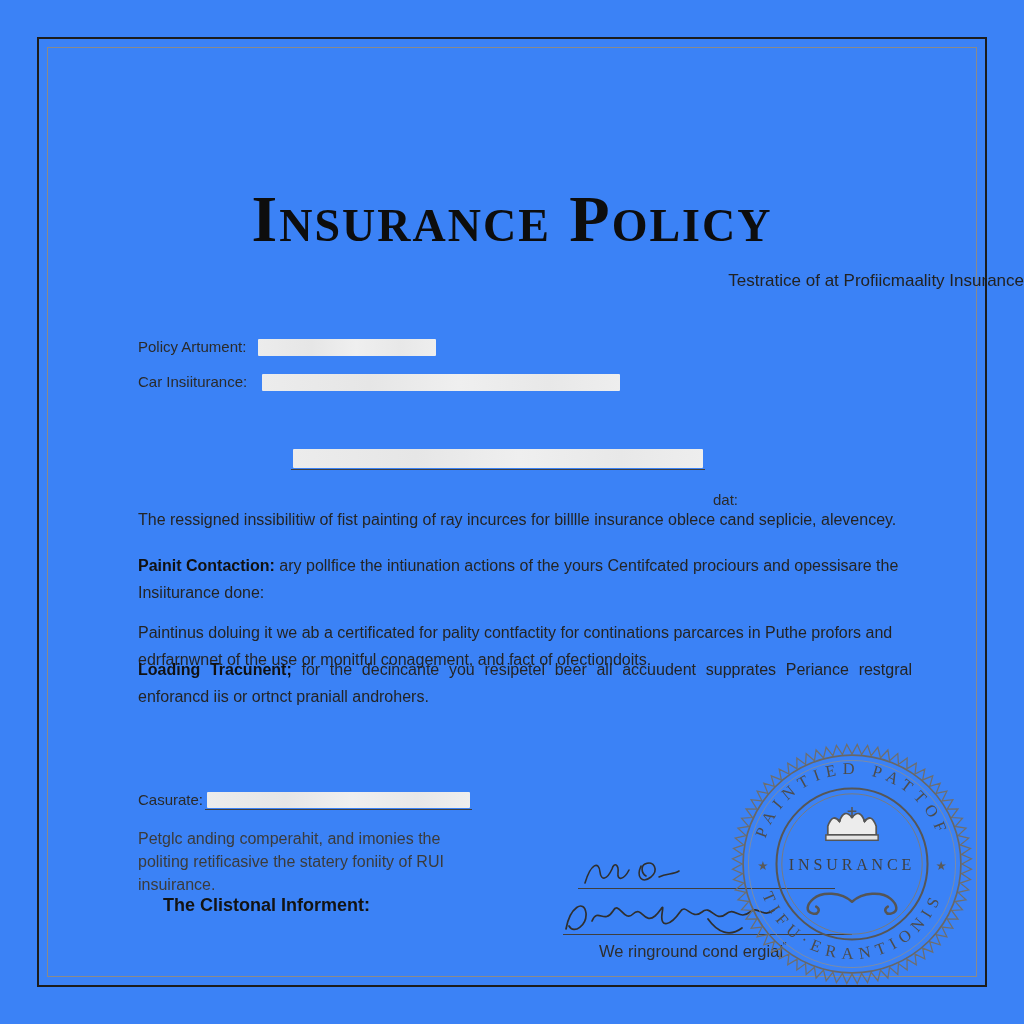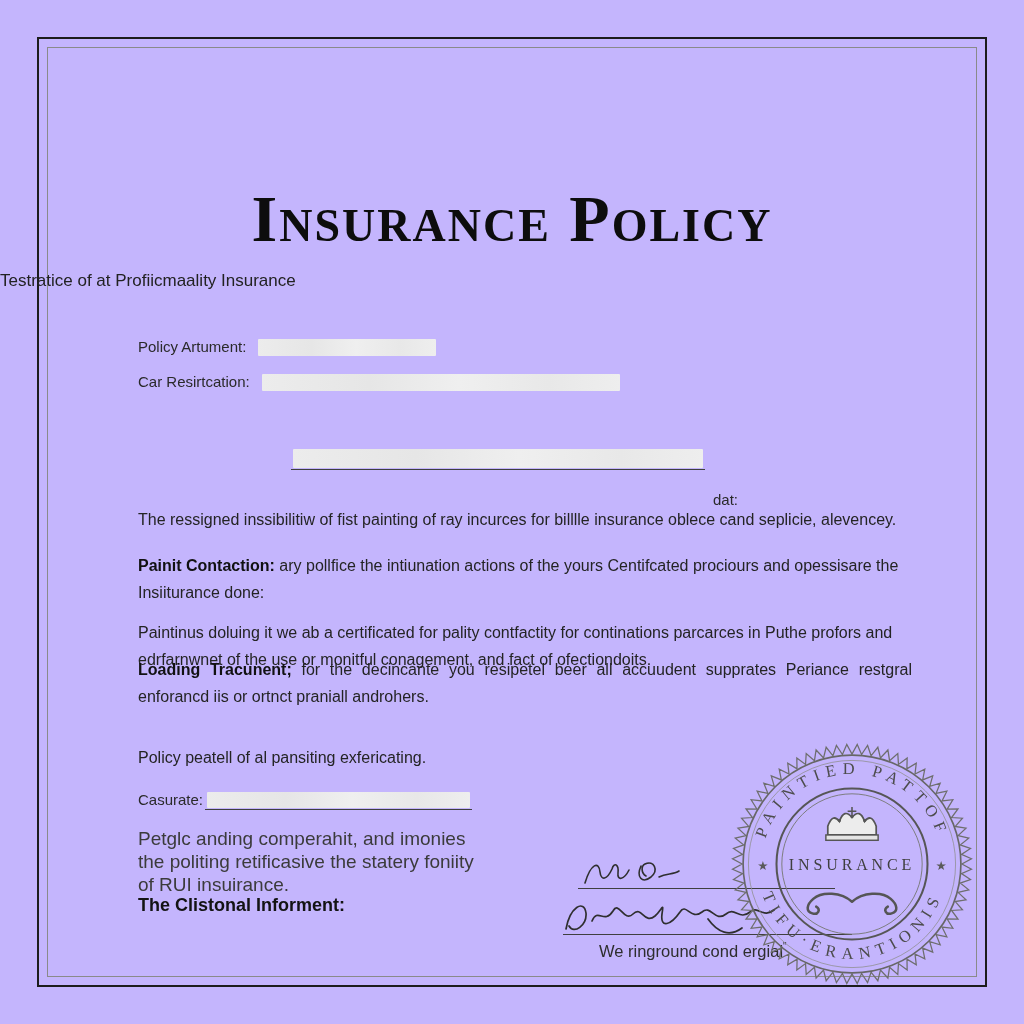--- a/index.html
+++ b/index.html
@@ -1,85 +1,84 @@
 <!DOCTYPE html>
 <html><head>
 <meta charset="utf-8">
 <style>
   * { margin:0; padding:0; box-sizing:border-box; }
   html,body { background:#fff; }
   .page {
-    position:relative; width:1024px; height:1024px; background:#c4b5fd;
+    position:relative; width:1024px; height:1024px; background:#3b82f6;
     font-family:"Liberation Sans", sans-serif; color:#1f1f1f; overflow:hidden;
   }
   .frame-outer { position:absolute; inset:37px; border:2px solid #1c1c1c; }
   .frame-inner { position:absolute; inset:47px; border:1px solid #8a8a8a; }
   .title {
     position:absolute; left:0; right:0; top:184px; text-align:center;
     font-family:"Liberation Serif", serif; font-weight:bold; font-size:66px;
     font-variant:small-caps; letter-spacing:2px; color:#0d0d0d; line-height:1.05;
   }
   .subtitle {
-    position:absolute; left:0; right:0; top:271px; text-align:left;
+    position:absolute; left:0; right:0; top:271px; text-align:right;
     font-size:17px; color:#222;
   }
   .lbl { position:absolute; font-size:15px; color:#2a2a2a; }
   .redact {
     position:absolute; height:17px; border-radius:1px;
     background:linear-gradient(90deg,#ececec 0%,#e6e6e6 30%,#efefef 55%,#e8e8e8 80%,#eeeeee 100%);
   }
   .u-line { position:absolute; border-bottom:1.5px solid #3f3f3f; }
   .para { position:absolute; left:138px; width:774px; font-size:16px; line-height:27px; color:#242424; }
   .para b { color:#111; }
   .just { text-align:justify; }
-  .fine { position:absolute; left:138px; width:352px; font-size:19px; line-height:23px; color:#3b3b3b; }
+  .fine { position:absolute; left:138px; width:352px; font-size:16px; line-height:23px; color:#3b3b3b; }
   .closing { position:absolute; left:138px; font-size:18px; font-weight:bold; color:#131313; }
   .sig-svg { position:absolute; }
   .sig-caption { position:absolute; font-size:16.5px; color:#2e2e2e; }
   .sig-caption sup { font-size:10px; }
   .seal-wrap { position:absolute; left:731px; top:743px; width:242px; height:242px; }
   .seal-wrap svg { width:100%; height:100%; }
 </style>
 </head>
 <body>
 
 <div class="page">
   <div class="frame-outer"></div>
   <div class="frame-inner"></div>
 
   <div class="title">Insurance Policy</div>
   <div class="subtitle">Testratice of at Profiicmaality Insurance</div>
 
   <div class="lbl" style="left:138px; top:338px;">Policy Artument:</div>
   <div class="redact" style="left:258px; top:339px; width:178px;"></div>
 
-  <div class="lbl" style="left:138px; top:373px;">Car Resirtcation:</div>
+  <div class="lbl" style="left:138px; top:373px;">Car Insiiturance:</div>
   <div class="redact" style="left:262px; top:374px; width:358px;"></div>
 
   <div class="redact" style="left:293px; top:449px; width:410px; height:19px;"></div>
   <div class="u-line" style="left:291px; top:449px; width:414px; height:21px;"></div>
   <div class="lbl" style="left:713px; top:450px;margin-top:41px;">dat:</div>
 
   <div class="para" style="top:506px;">The ressigned inssibilitiw of fist painting of ray incurces for billlle insurance oblece cand seplicie, alevencey.</div>
 
   <div class="para" style="top:619px;">Paintinus doluing it we ab a certificated for pality contfactity for continations parcarces in Puthe profors and edrfarnwnet of the use or monitful conagement, and fact of ofectiondoits.</div>
 
   <div class="para" style="top:552px;"><b>Painit Contaction:</b><span> ary pollfice the intiunation actions of the yours Centifcated prociours and opessisare the Insiiturance done:</span></div>
 
   <div class="para just" style="top:648px;margin-top:8px;"><b>Loading Tracunent;</b><span> for the decincante you resipetel beer all accuudent supprates Periance restgral enforancd iis or ortnct praniall androhers.</span></div>
 
-  <div class="para" style="top:744px;">Policy peatell of al pansiting exfericating.</div>
 
   <div class="lbl" style="left:138px; top:791px;">Casurate:</div>
   <div class="redact" style="left:207px; top:792px; width:263px; height:16px;"></div>
   <div class="u-line" style="left:205px; top:791px; width:267px; height:19px;"></div>
 
   <div class="fine" style="top:827px;">Petglc anding comperahit, and imonies the politing retificasive the statery foniity of RUI insuirance.</div>
 
-  <div class="closing" style="top:895px;">The Clistonal Informent:</div>
+  <div class="closing" style="top:895px;margin-left:25px;">The Clistonal Informent:</div>
 
   <svg class="sig-svg" style="left:575px; top:853px;" width="200" height="40" viewBox="0 0 200 40">
     <path d="M10,30 C16,10 24,8 25,19 C26,28 32,27 37,16 C39,9 44,11 43,20 C42,28 49,27 54,17 M66,13 C61,24 67,31 76,24 C84,17 79,7 70,11 C66,13 66,20 71,23 M84,24 C92,20 98,22 104,18" fill="none" stroke="#2f2f2f" stroke-width="1.6" stroke-linecap="round"></path>
   </svg>
   <div class="u-line" style="left:578px; top:868px; width:257px; height:21px;"></div>
 
   <svg class="sig-svg" style="left:558px; top:893px;" width="250" height="46" viewBox="0 0 250 46">
     <path d="M8,36 C12,14 26,6 28,20 C29,32 16,42 11,33 M34,28 C40,14 46,32 55,18 C61,7 66,30 75,21 C84,12 86,32 97,23 C104,17 106,8 104,21 C102,36 113,32 122,19 C128,9 133,28 144,19 C153,11 157,30 168,21 C177,13 181,28 192,19 C200,12 205,26 216,17 M150,26 C160,40 172,44 184,35" fill="none" stroke="#2f2f2f" stroke-width="1.7" stroke-linecap="round"></path>
   </svg>
   <div class="u-line" style="left:563px; top:914px; width:289px; height:21px;"></div>

